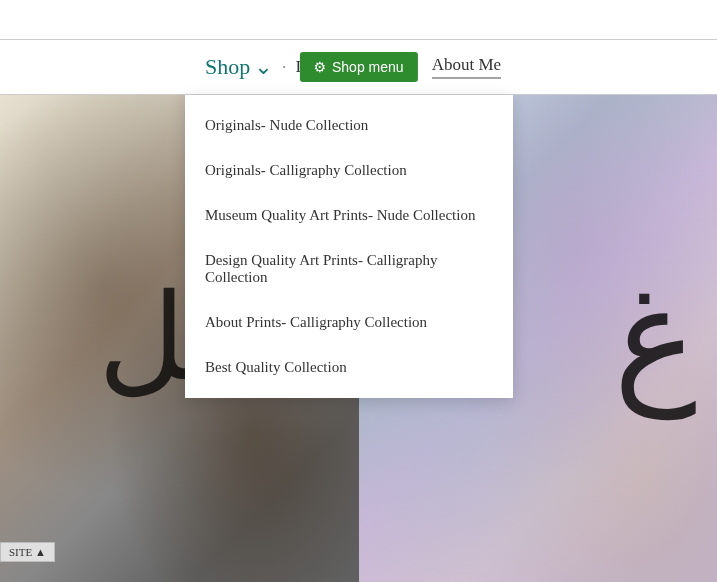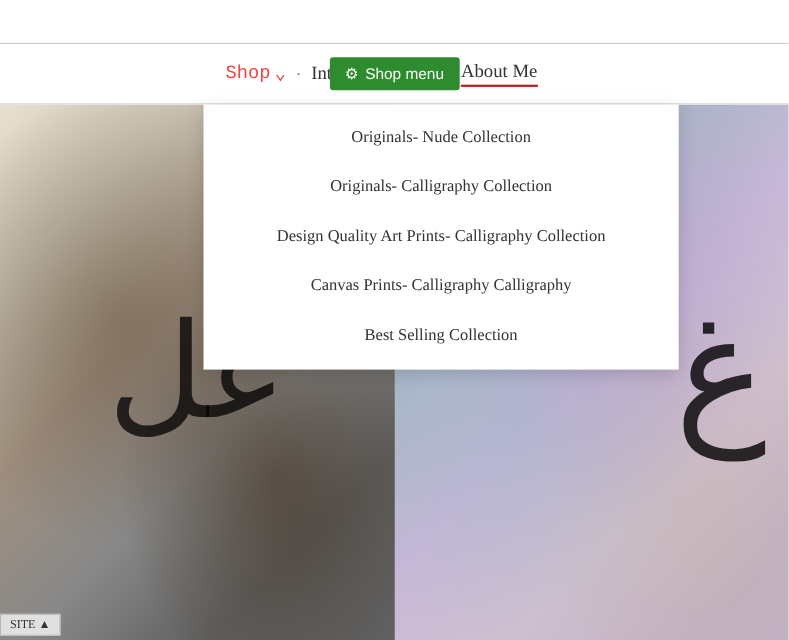--- a/index.html
+++ b/index.html
@@ -42,27 +42,26 @@
     }
 
     .nav-center {
       display: flex;
       align-items: center;
       gap: 10px;
       flex: 1;
     }
 
     .nav-shop {
-      color: #ef4444;
-      font-size: 17px;
+      color: #0f766e;
+      font-size: 22px;
       cursor: pointer;
       display: flex;
       align-items: center;
       gap: 4px;
-      font-family: Liberation Mono, monospace;
     }
 
     .nav-dot {
       color: #888;
       font-size: 8px;
     }
 
     .nav-interior {
       color: #333;
       font-size: 17px;
@@ -70,21 +69,21 @@
     }
 
     .nav-about {
       color: #333;
       font-size: 17px;
       cursor: pointer;
       margin-left: 10px;
     }
 
     .nav-about-underline {
-      border-bottom: 2px solid #b91c1c;
+      border-bottom: 2px solid #a3a3a3;
       padding-bottom: 2px;
     }
 
     .main-menu-btn {
       position: absolute;
       top: 50%;
       left: 50%;
       transform: translate(-50%, -50%);
       background: #2e8b2e;
       color: #fff;
@@ -174,41 +173,40 @@
       color: rgba(0,0,0,0.8);
       font-family: serif;
       line-height: 1;
     }
 
     
     .dropdown-menu {
       position: absolute;
       top: 95px;
       left: 185px;
-      width: 432px;
+      width: 328px;
       background: #fff;
       box-shadow: 0 4px 15px rgba(0,0,0,0.15);
       z-index: 50;
-      padding: 8px 10px;
-      text-align: center;
+      padding: 8px 0;
     }
 
     .dropdown-item {
       padding: 14px 20px;
       font-size: 15px;
       color: #333;
       cursor: pointer;
       font-family: Georgia, serif;
       border-bottom: none;
     }
 
     
     .status-bar {
       position: absolute;
-      bottom: 0;
+      bottom: 16px;
       left: 0;
       height: 28px;
       display: flex;
       align-items: center;
       z-index: 100;
     }
 
     .site-badge {
       background: #e0e0e0;
       border: 1px solid #bbb;
@@ -251,23 +249,24 @@
     <div class="calligraphy-left">عل</div>
   </div>
   <div class="bg-right">
     <div class="calligraphy-right">غ</div>
   </div>
 </div>
 
 <div class="dropdown-menu" id="dropdown-menu">
 <div class="dropdown-item">Originals- Nude Collection</div>
     <div class="dropdown-item">Originals- Calligraphy Collection</div>
+    <div class="dropdown-item">Museum Quality Art Prints- Nude Collection</div>
     <div class="dropdown-item">Design Quality Art Prints- Calligraphy Collection</div>
-    <div class="dropdown-item">Canvas Prints- Calligraphy Calligraphy</div>
-    <div class="dropdown-item">Best Selling Collection</div>
+    <div class="dropdown-item">About Prints- Calligraphy Collection</div>
+    <div class="dropdown-item">Best Quality Collection</div>
   </div>
 
 <div class="status-bar">
   <div class="site-badge">
     <span>SITE</span>
     <span>▲</span>
   </div>
 </div>
 
 </body></html>

